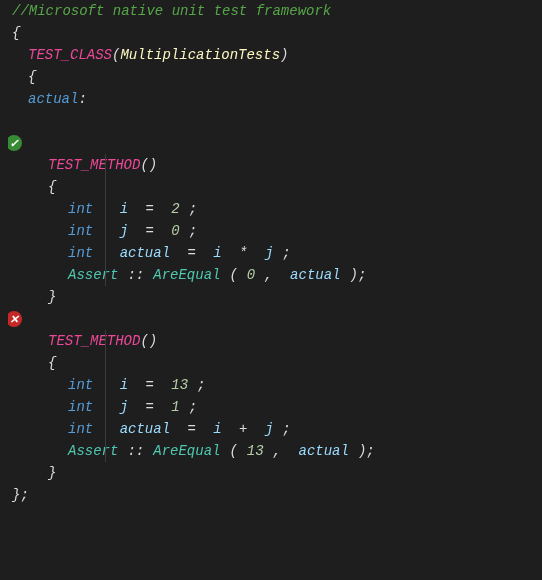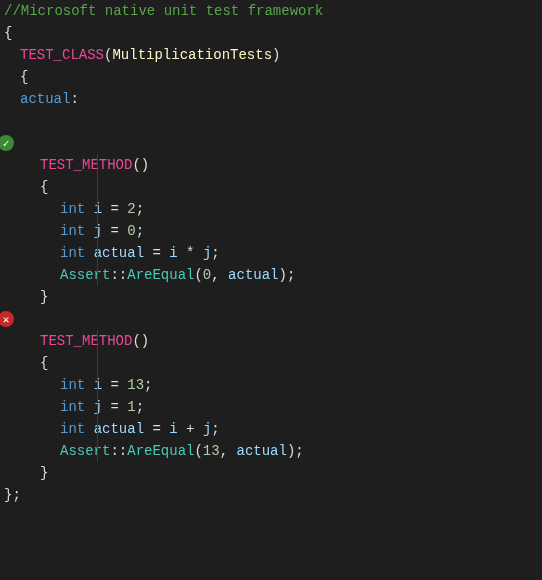--- a/index.html
+++ b/index.html
@@ -15,22 +15,22 @@
       font-family: 'Consolas', 'Courier New', monospace;
       font-size: 14px;
       overflow: hidden;
     }
 
     .editor {
       width: 542px;
       height: 580px;
       background-color: #1e1e1e;
       display: flex;
-      flex-direction: column;
       position: relative;
+      font-style: italic;
     }
 
     .code-area {
       flex: 1;
       padding: 0;
       overflow: hidden;
       position: relative;
     }
 
     .line {
@@ -47,21 +47,21 @@
     .keyword { color: #569cd6; }
     .macro { color: #ec4899; }
     .class-name { color: #fef9c3; }
     .plain { color: #dcdcdc; }
     .number { color: #b5cea8; }
     .assert { color: #4ec9b0; }
     .variable { color: #9cdcfe; }
 
     .indent1 { padding-left: 20px; }
     .indent2 { padding-left: 40px; }
-    .indent3 { padding-left: 60px; }
+    .indent3 { padding-left: 60px; gap: 9px; }
 
     .test-icon {
       position: absolute;
       left: -2px;
       width: 16px;
       height: 16px;
       border-radius: 50%;
       display: flex;
       align-items: center;
       justify-content: center;

